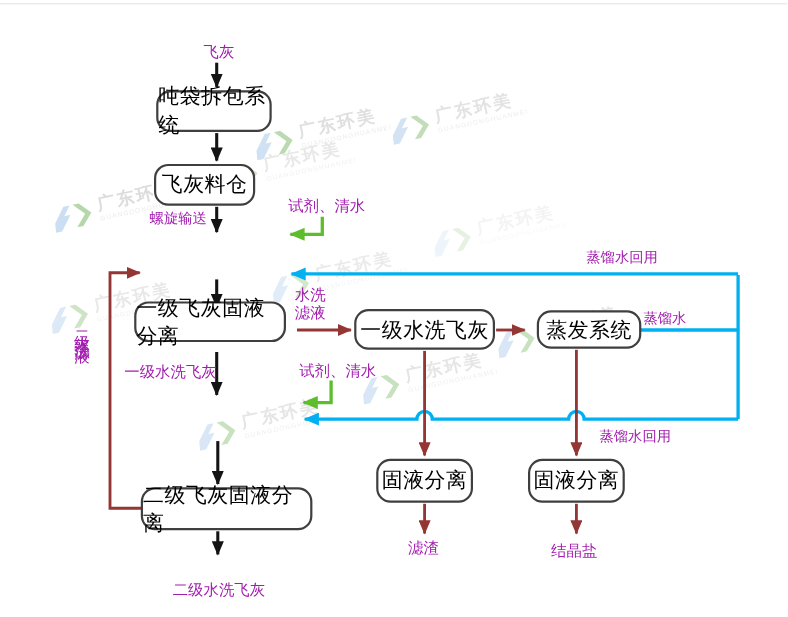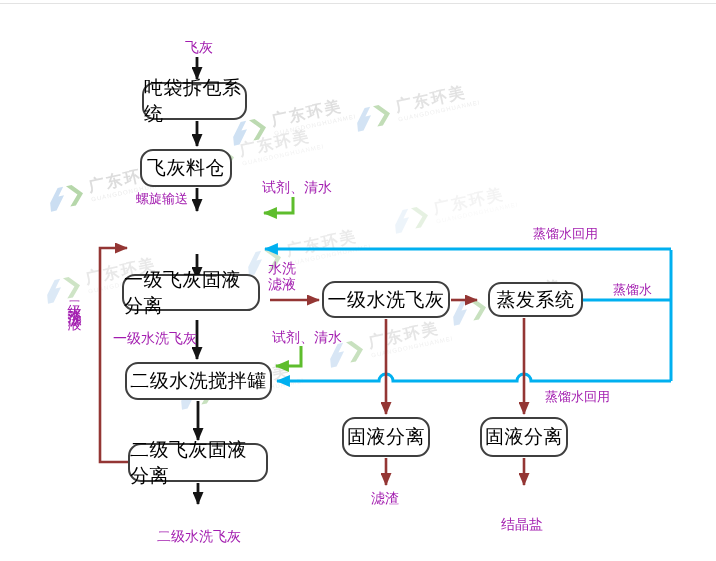--- a/index.html
+++ b/index.html
@@ -175,34 +175,33 @@
     <path class="st-black" d="M197,188 L197,211" marker-end="url(#ah-black)"></path>
     <path class="st-black" d="M197,254 L197,279" marker-end="url(#ah-black)"></path>
     <path class="st-black" d="M197,320 L197,359" marker-end="url(#ah-black)"></path>
     <path class="st-black" d="M198,401 L198,440" marker-end="url(#ah-black)"></path>
     <path class="st-black" d="M198,483 L198,504" marker-end="url(#ah-black)"></path>
   </svg>
 
   <div class="node" style="left:142px;top:82px;width:105px;height:38px">吨袋拆包系统</div>
   <div class="node" style="left:140px;top:149px;width:92px;height:38px">飞灰料仓</div>
   <div class="node" style="left:122px;top:274px;width:138px;height:37px">一级飞灰固液分离</div>
-  <div class="node" style="left:125px;top:362px;width:147px;height:38px">二级水洗搅拌罐</div>
-  <div class="node" style="left:128px;top:443px;width:140px;height:39px">二级飞灰固液分离</div>
+  <div class="node" style="left:128px;top:443px;width:156px;height:39px">二级飞灰固液分离</div>
   <div class="node" style="left:322px;top:281px;width:128px;height:37px">一级水洗飞灰</div>
   <div class="node" style="left:488px;top:282px;width:95px;height:35px">蒸发系统</div>
   <div class="node" style="left:342px;top:417px;width:88px;height:40px">固液分离</div>
   <div class="node" style="left:480px;top:417px;width:88px;height:40px">固液分离</div>
 
   <div class="lbl" style="left:185px;top:39px">飞灰</div>
   <div class="lbl small" style="left:136px;top:192px">螺旋输送</div>
   <div class="lbl" style="left:262px;top:179px">试剂、清水</div>
   <div class="lbl" style="left:272px;top:329px">试剂、清水</div>
   <div class="lbl" style="left:268px;top:260px;text-align:right">水洗
 滤液</div>
   <div class="lbl" style="left:113px;top:330px">一级水洗飞灰</div>
   <div class="lbl vertical" style="left:67px;top:290px;height:100px">二级水洗滤液</div>
   <div class="lbl small" style="left:533px;top:227px">蒸馏水回用</div>
-  <div class="lbl small" style="left:613px;top:283px">蒸馏水</div>
+  <div class="lbl small" style="left:585px;top:283px">蒸馏水</div>
   <div class="lbl small" style="left:545px;top:390px">蒸馏水回用</div>
   <div class="lbl" style="left:157px;top:528px">二级水洗飞灰</div>
   <div class="lbl" style="left:371px;top:490px">滤渣</div>
-  <div class="lbl" style="left:501px;top:516px">结晶盐</div>
+  <div class="lbl" style="left:501px;top:492px">结晶盐</div>
 </div>
 
 </body></html>

